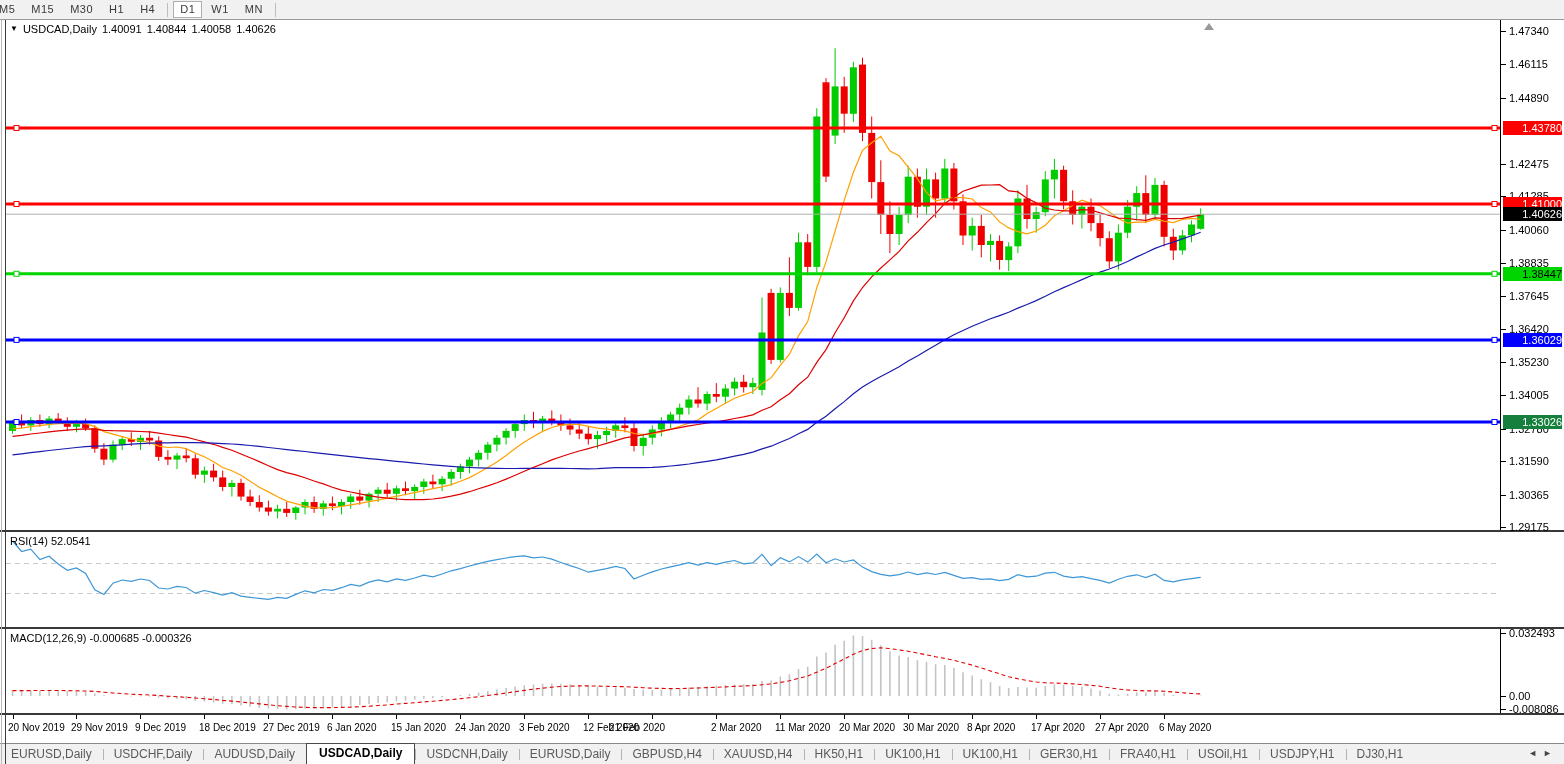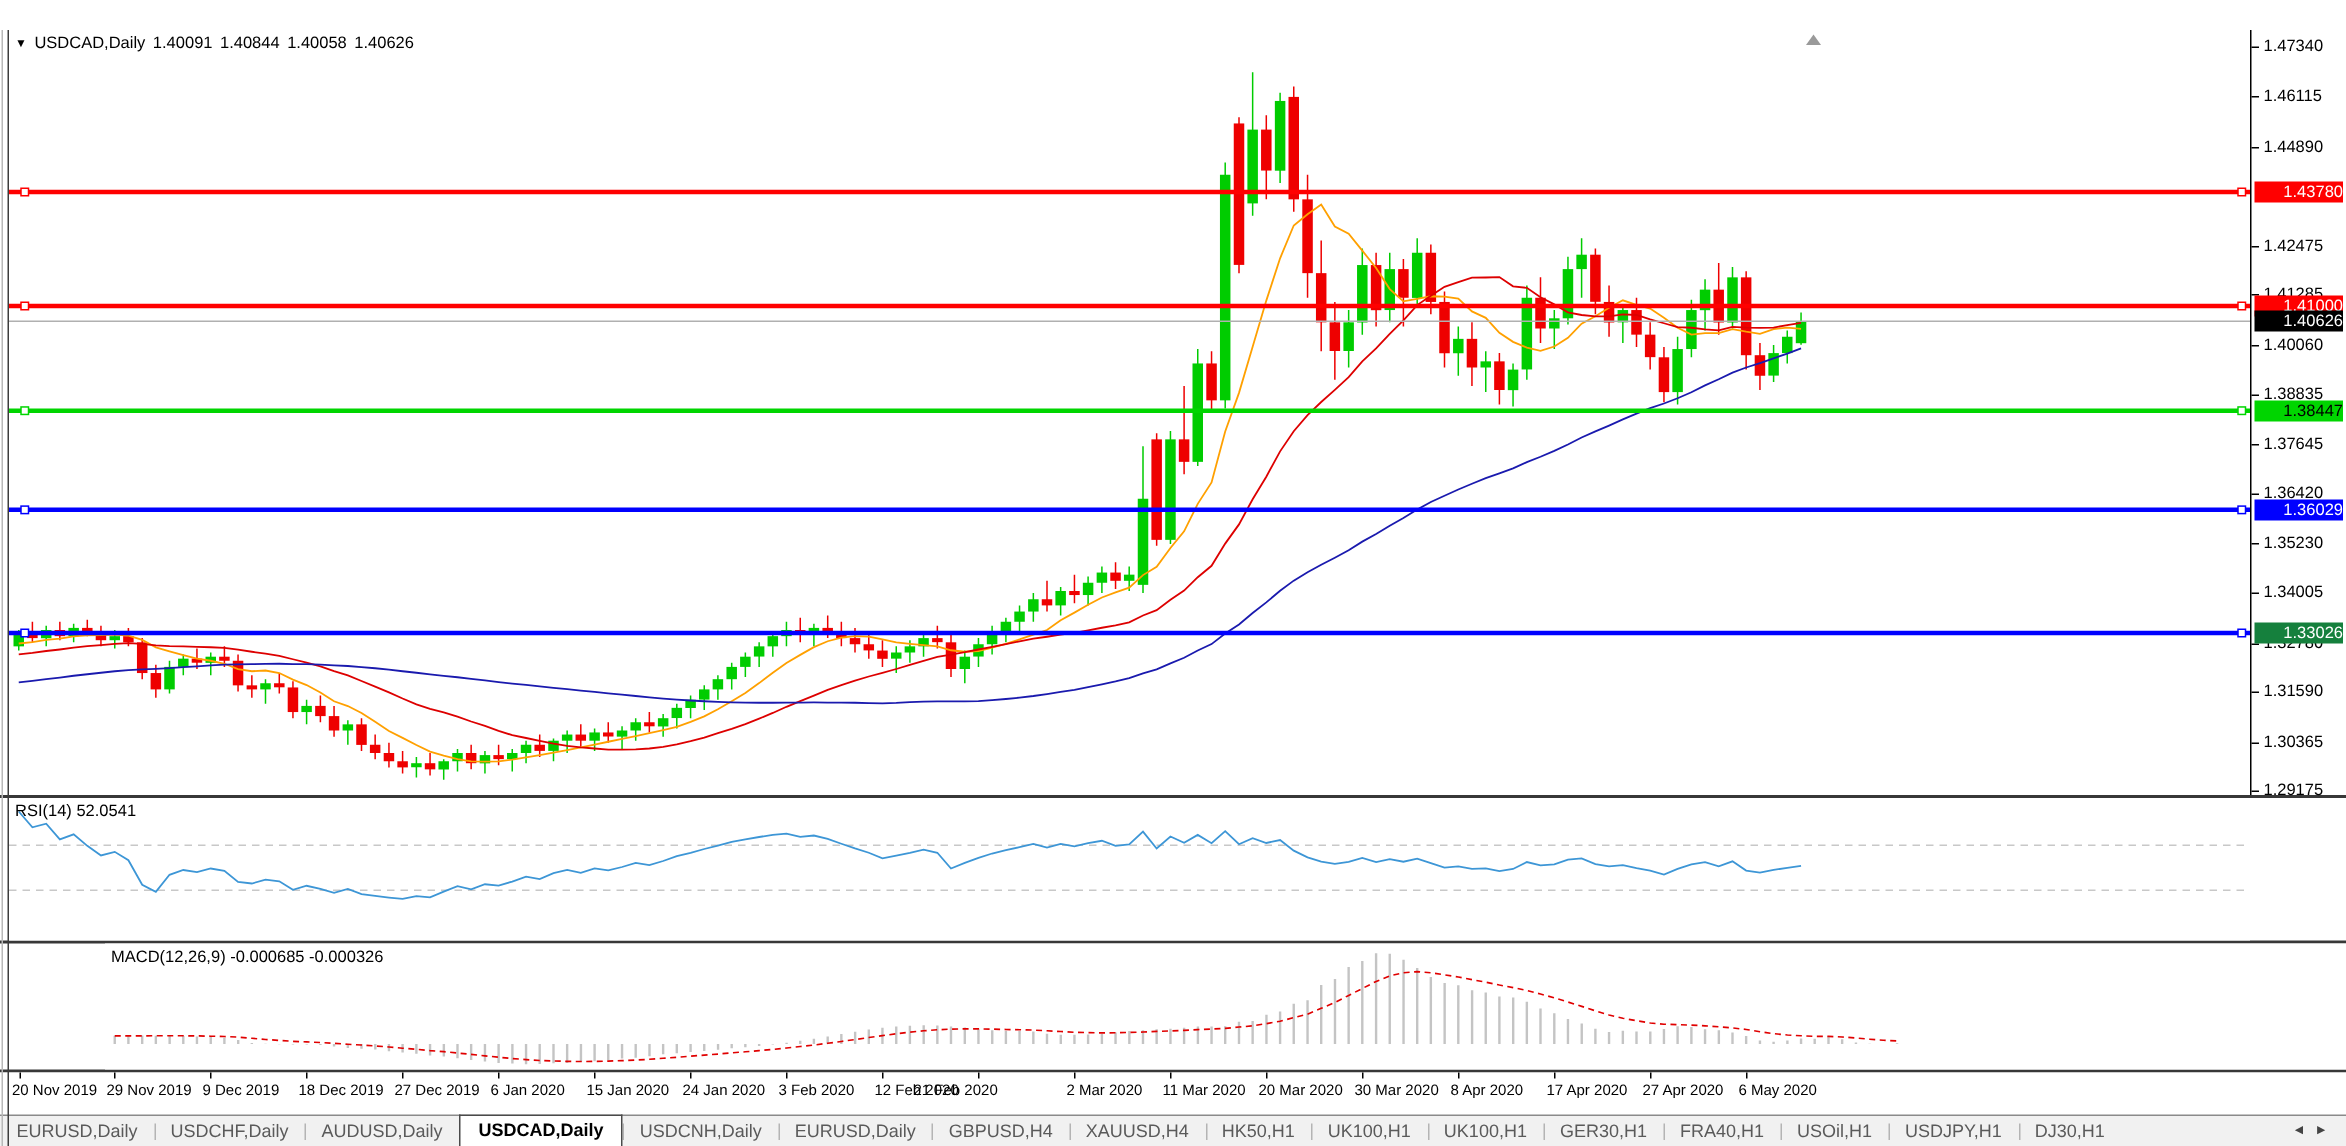--- a/index.html
+++ b/index.html
@@ -52,20 +52,32 @@
   .tab.active{background:#ffffff;color:#000;font-weight:700;border:1px solid #4a4a4a;border-bottom:none;
     padding:2px 12px 4px 12px;z-index:2;}
   .tab.active::before{display:none;}
   .tabscroll{position:absolute;right:6px;top:4px;font-size:9px;color:#444;letter-spacing:6px;}
 </style>
 </head>
 <body>
 
 <div class="screen">
 
+  <div class="toolbar" id="tf-toolbar">
+      <div class="tfbtn first">M5</div>
+      <div class="tfbtn">M15</div>
+      <div class="tfbtn">M30</div>
+      <div class="tfbtn">H1</div>
+      <div class="tfbtn">H4</div>
+      <div class="tbsep"></div>
+      <div class="tfbtn active">D1</div>
+      <div class="tfbtn">W1</div>
+      <div class="tfbtn">MN</div>
+      <div class="tbsep"></div>
+    </div>
 
   <div class="window">
     <div class="frameA"></div>
     <div class="frameB"></div>
 
     <div class="row row-main">
       <div class="panel" id="main-panel">
         <div class="paneltitle">
           <span class="dd">▼</span>
           <span>USDCAD,Daily</span>
@@ -300,20 +312,28 @@
     <div class="row row-macd">
       <div class="panel" id="macd-panel">
         <div class="paneltitle">
           <span>MACD(12,26,9) -0.000685 -0.000326</span>
         </div>
         <svg id="macd-svg" width="1494" height="84">
             <path d="M6.5 67V61.5M15.6 67V61.5M24.8 67V61.4M33.9 67V61.5M43.1 67V61.4M52.2 67V61.6M61.3 67V62.0M70.5 67V62.3M79.6 67V62.8M88.8 67V64.4M97.9 67V66.3M107.0 67V66.9M116.2 67V67.1M125.3 67V67.4M134.5 67V67.4M143.6 67V67.6M152.7 67V68.7M161.9 67V69.6M171.0 67V70.1M180.2 67V70.6M189.3 67V71.9M198.4 67V72.6M207.6 67V73.5M216.7 67V74.7M225.9 67V75.3M235.0 67V76.5M244.1 67V77.6M253.3 67V78.7M262.4 67V79.6M271.6 67V80.0M280.7 67V80.5M289.8 67V80.3M299.0 67V79.8M308.1 67V79.6M317.3 67V78.9M326.4 67V78.5M335.5 67V77.8M344.7 67V76.7M353.8 67V76.1M363.0 67V75.1M372.1 67V73.9M381.2 67V73.2M390.4 67V72.3M399.5 67V71.6M408.7 67V70.8M417.8 67V69.8M426.9 67V69.2M436.1 67V68.4M445.2 67V67.3M454.4 67V66.1M463.5 67V64.8M472.6 67V63.5M481.8 67V62.0M490.9 67V60.4M500.1 67V58.9M509.2 67V57.4M518.3 67V56.2M527.5 67V55.4M536.6 67V54.8M545.8 67V54.5M554.9 67V54.7M564.0 67V55.3M573.2 67V56.0M582.3 67V57.1M591.5 67V57.8M600.6 67V58.2M609.7 67V58.3M618.9 67V58.7M628.0 67V60.1M637.2 67V60.8M646.3 67V60.9M655.4 67V60.6M664.6 67V60.1M673.7 67V59.3M682.9 67V58.4M692.0 67V57.9M701.1 67V57.2M710.3 67V56.8M719.4 67V56.2M728.6 67V55.4M737.7 67V55.3M746.8 67V55.1M756.0 67V52.1M765.1 67V51.6M774.3 67V47.5M783.4 67V45.3M792.5 67V40.1M801.7 67V37.8M810.8 67V27.6M820.0 67V23.6M829.1 67V15.7M838.2 67V11.7M847.4 67V6.5M856.5 67V6.9M865.7 67V10.8M874.8 67V16.3M883.9 67V22.3M893.1 67V26.4M902.2 67V27.9M911.4 67V31.2M920.5 67V32.7M929.6 67V35.3M938.8 67V36.0M947.9 67V38.8M957.0 67V43.3M966.2 67V46.5M975.3 67V50.3M984.5 67V53.3M993.6 67V56.9M1002.7 67V59.0M1011.9 67V58.1M1021.0 67V58.6M1030.2 67V58.7M1039.3 67V57.0M1048.4 67V55.2M1057.6 67V55.7M1066.7 67V57.1M1075.9 67V57.8M1085.0 67V59.4M1094.1 67V61.6M1103.3 67V64.7M1112.4 67V65.5M1121.6 67V64.7M1130.7 67V63.3M1139.8 67V63.5M1149.0 67V61.9M1158.1 67V63.8M1167.3 67V66.0M1176.4 67V66.9M1185.5 67V67.0M1194.7 67V66.5" stroke="#c4c4c4" stroke-width="1.6" fill="none"></path>
             <polyline points="6.5,61.6 15.6,61.6 24.8,61.6 33.9,61.5 43.1,61.5 52.2,61.5 61.3,61.6 70.5,61.8 79.6,62.0 88.8,62.4 97.9,63.2 107.0,64.0 116.2,64.6 125.3,65.2 134.5,65.6 143.6,66.0 152.7,66.5 161.9,67.2 171.0,67.7 180.2,68.3 189.3,69.0 198.4,69.8 207.6,70.5 216.7,71.4 225.9,72.1 235.0,73.0 244.1,73.9 253.3,74.9 262.4,75.8 271.6,76.7 280.7,77.4 289.8,78.0 299.0,78.3 308.1,78.6 317.3,78.7 326.4,78.6 335.5,78.4 344.7,78.1 353.8,77.7 363.0,77.2 372.1,76.5 381.2,75.9 390.4,75.1 399.5,74.4 408.7,73.7 417.8,72.9 426.9,72.2 436.1,71.4 445.2,70.6 454.4,69.7 463.5,68.7 472.6,67.7 481.8,66.5 490.9,65.3 500.1,64.0 509.2,62.7 518.3,61.4 527.5,60.2 536.6,59.1 545.8,58.2 554.9,57.5 564.0,57.1 573.2,56.9 582.3,56.9 591.5,57.1 600.6,57.3 609.7,57.5 618.9,57.7 628.0,58.2 637.2,58.7 646.3,59.2 655.4,59.4 664.6,59.6 673.7,59.5 682.9,59.3 692.0,59.0 701.1,58.6 710.3,58.3 719.4,57.9 728.6,57.4 737.7,57.0 746.8,56.6 756.0,55.7 765.1,54.9 774.3,53.4 783.4,51.8 792.5,49.4 801.7,47.1 810.8,43.2 820.0,39.3 829.1,34.6 838.2,30.0 847.4,25.3 856.5,21.6 865.7,19.5 874.8,18.8 883.9,19.5 893.1,20.9 902.2,22.3 911.4,24.1 920.5,25.8 929.6,27.7 938.8,29.4 947.9,31.3 957.0,33.7 966.2,36.2 975.3,39.0 984.5,41.9 993.6,44.9 1002.7,47.7 1011.9,49.8 1021.0,51.5 1030.2,53.0 1039.3,53.8 1048.4,54.1 1057.6,54.4 1066.7,54.9 1075.9,55.5 1085.0,56.3 1094.1,57.3 1103.3,58.8 1112.4,60.1 1121.6,61.0 1130.7,61.5 1139.8,61.9 1149.0,61.9 1158.1,62.3 1167.3,63.0 1176.4,63.8 1185.5,64.5 1194.7,64.9 " fill="none" stroke="#e00000" stroke-width="1.1" stroke-dasharray="4 3"></polyline>
           </svg>
       </div>
+      <div class="axis" id="macd-axis">
+          <div class="tick" style="top:4px"></div>
+          <div class="tlabel" style="top:-3px">0.032493</div>
+          <div class="tick" style="top:67px"></div>
+          <div class="tlabel" style="top:60px">0.00</div>
+          <div class="tick" style="top:80px"></div>
+          <div class="tlabel" style="top:73px">-0.008086</div>
+        </div>
     </div>
 
     <div class="timeaxis">
       <div class="inner" id="time-inner">
           <div class="dtick" style="left:7px"></div>
           <div class="dlabel" style="left:2px">20 Nov 2019</div>
           <div class="dtick" style="left:70px"></div>
           <div class="dlabel" style="left:65px">29 Nov 2019</div>
           <div class="dtick" style="left:134px"></div>
           <div class="dlabel" style="left:129px">9 Dec 2019</div>

